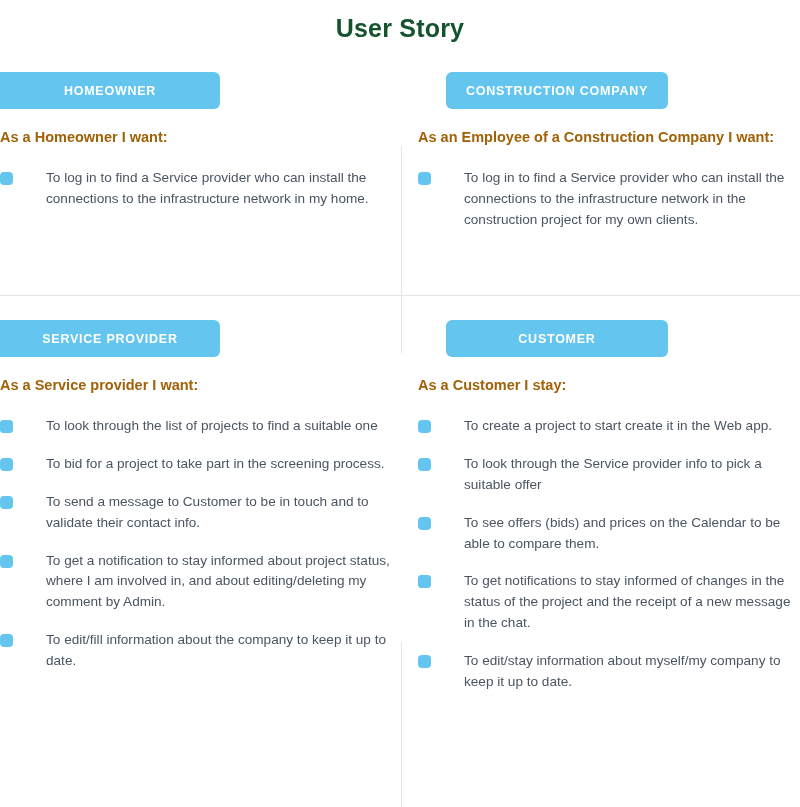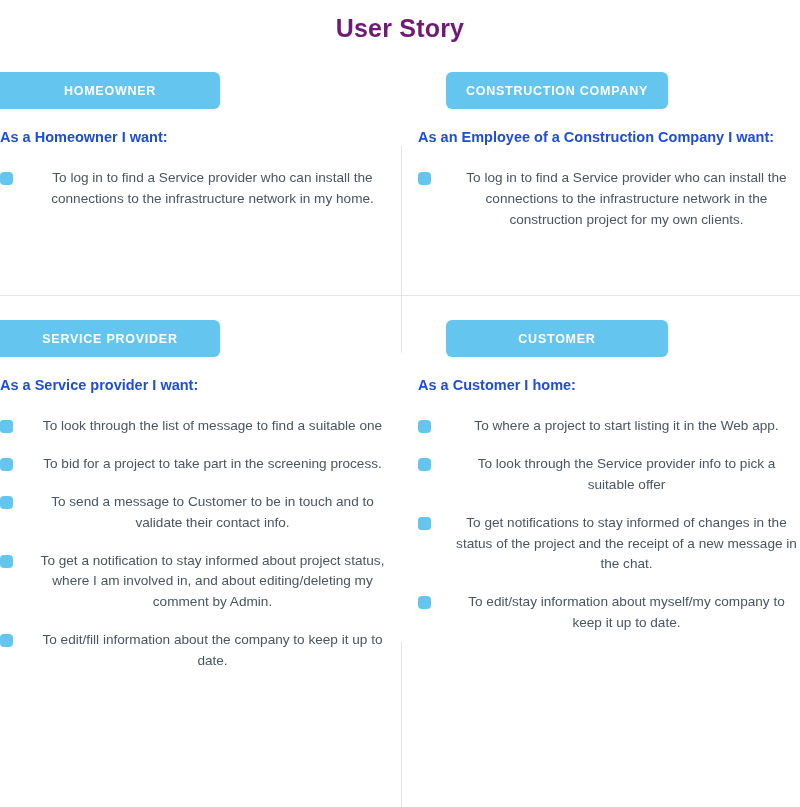--- a/index.html
+++ b/index.html
@@ -25,21 +25,21 @@
 
   
   .page-title {
     position: absolute;
     top: 14px;
     left: 0;
     width: 800px;
     text-align: center;
     font-size: 25px;
     font-weight: bold;
-    color: #701a75;
+    color: #14532d;
     letter-spacing: 0.2px;
   }
 
   
   .section {
     position: absolute;
     left: 0;
     width: 800px;
   }
   .section-1 { top: 72px; height: 210px; }
@@ -91,39 +91,38 @@
     margin-left: 28px;
   }
   .col-left .badge  { width: 250px; margin-left: -30px; padding-left: 30px; }
   .col-right .badge { width: 222px; }
 
   
   .want-heading {
     margin-top: 18px;
     font-size: 14.5px;
     font-weight: bold;
-    color: #1d4ed8;
+    color: #a16207;
     line-height: 1.48;
   }
 
   
   .story-list {
     margin: 0;
     padding: 0;
     list-style: none;
     margin-top: 17px;
   }
   .story-item {
     position: relative;
-    padding-left: 35px;
+    padding-left: 46px;
     margin-bottom: 17px;
     font-size: 13.6px;
     line-height: 1.53;
     color: #4a5562;
-    text-align: center;
   }
   .story-item:last-child { margin-bottom: 0; }
 
   .bullet {
     position: absolute;
     left: 0;
     top: 4px;
     width: 13px;
     height: 13px;
     border-radius: 4px;
@@ -174,21 +173,21 @@
 
     <div class="col col-left">
       <div class="badge">SERVICE PROVIDER</div>
       <div class="want-heading">As a Service provider I want:</div>
       <ul class="story-list">
         <li class="story-item">
           <span class="bullet"></span>
         </li>
         <li class="story-item">
           <span class="bullet"></span>
-          <span>To look through the list of message to find a suitable one</span>
+          <span>To look through the list of projects to find a suitable one</span>
         </li>
         <li class="story-item">
           <span class="bullet"></span>
           <span>To bid for a project to take part in the screening process.</span>
         </li>
         <li class="story-item">
           <span class="bullet"></span>
           <span>To send a message to Customer to be in touch and to validate their contact info.</span>
         </li>
         <li class="story-item">
@@ -197,32 +196,36 @@
         </li>
         <li class="story-item">
           <span class="bullet"></span>
           <span>To edit/fill information about the company to keep it up to date.</span>
         </li>
       </ul>
     </div>
 
     <div class="col col-right">
       <div class="badge">CUSTOMER</div>
-      <div class="want-heading">As a Customer I home:</div>
-      <ul class="story-list">
-        <li class="story-item">
-          <span class="bullet"></span>
-          <span>To where a project to start listing it in the Web app.</span>
+      <div class="want-heading">As a Customer I stay:</div>
+      <ul class="story-list">
+        <li class="story-item">
+          <span class="bullet"></span>
+          <span>To create a project to start create it in the Web app.</span>
         </li>
         <li class="story-item">
           <span class="bullet"></span>
           <span>To look through the Service provider info to pick a suitable offer</span>
         </li>
         <li class="story-item">
           <span class="bullet"></span>
+          <span>To see offers (bids) and prices on the Calendar to be able to compare them.</span>
+        </li>
+        <li class="story-item">
+          <span class="bullet"></span>
         </li>
         <li class="story-item">
           <span class="bullet"></span>
           <span>To get notifications to stay informed of changes in the status of the project and the receipt of a new message in the chat.</span>
         </li>
         <li class="story-item">
           <span class="bullet"></span>
           <span>To edit/stay information about myself/my company to keep it up to date.</span>
         </li>
       </ul>

